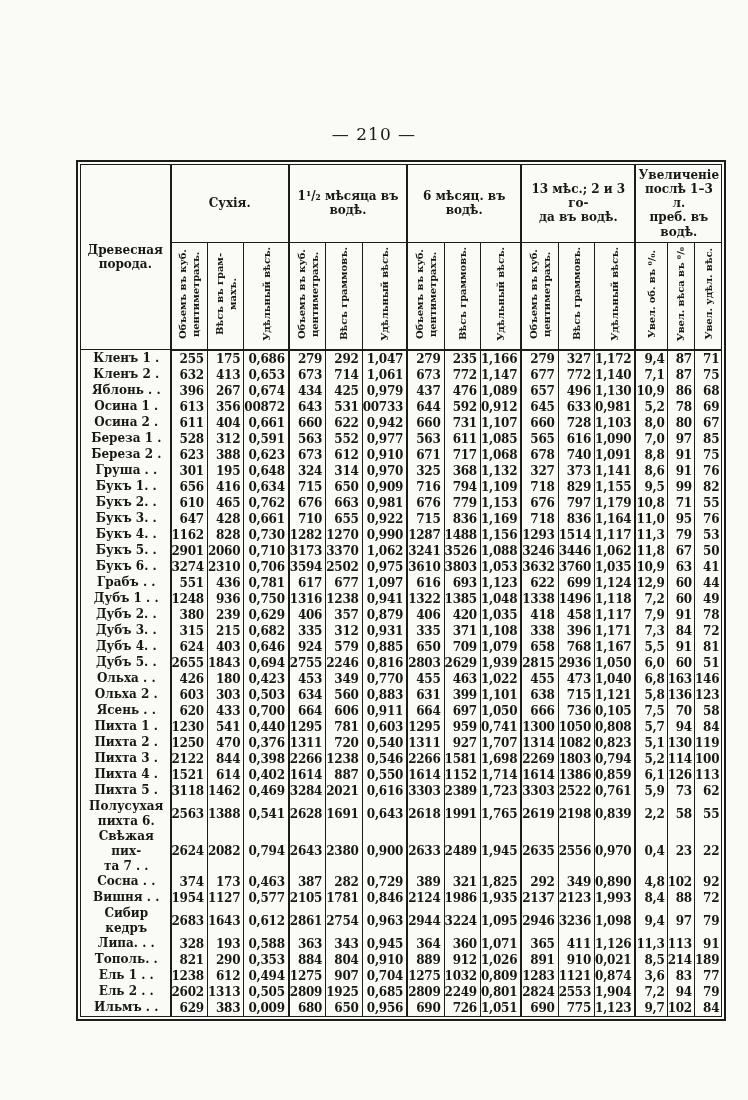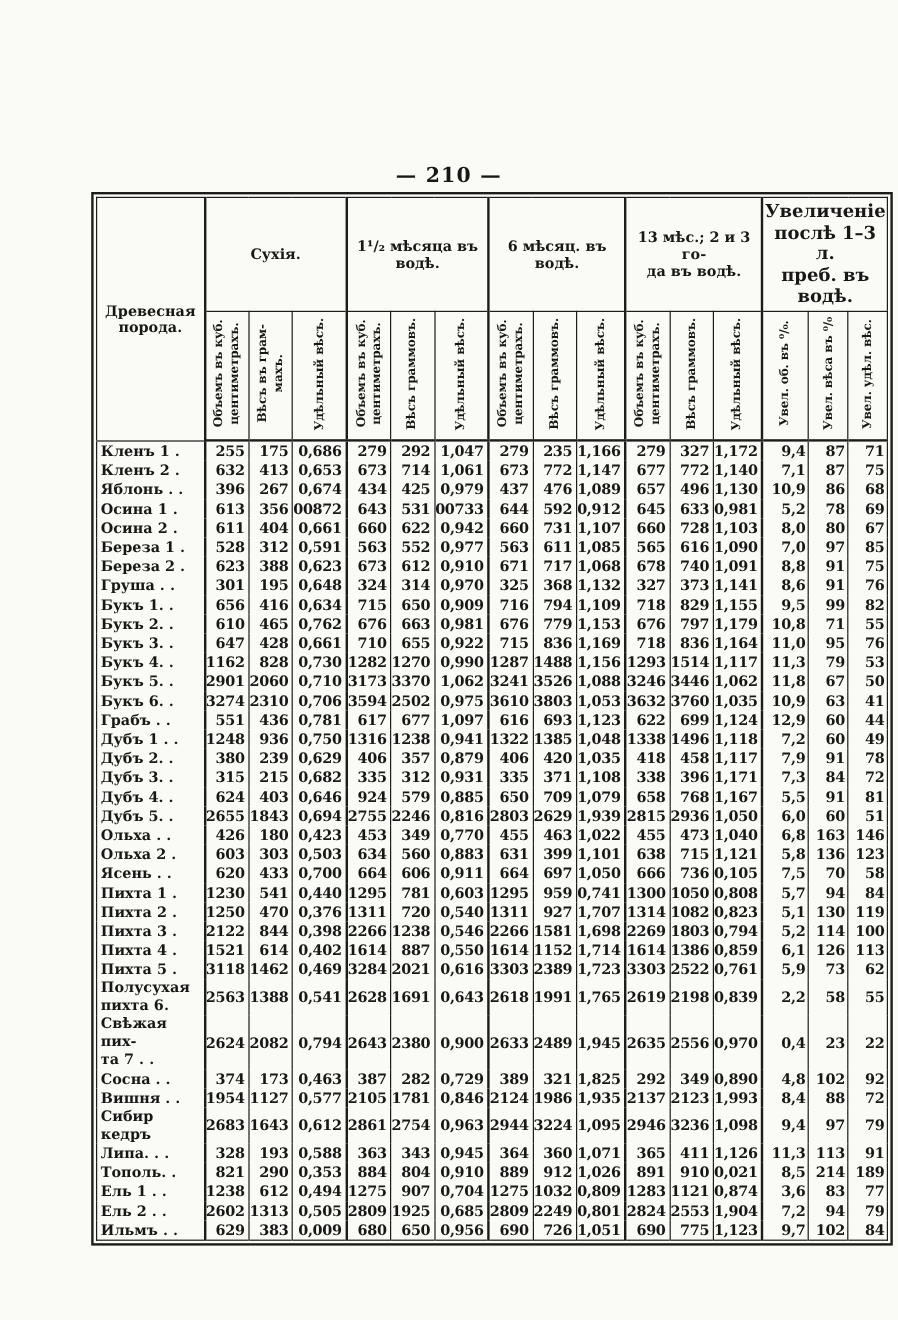--- a/index.html
+++ b/index.html
@@ -4,21 +4,21 @@
 <style>
   html,body{margin:0;padding:0;}
   body{
     width:748px;height:1100px;position:relative;
     background:#fafaf6;color:#181715;
     font-family:"DejaVu Serif", serif;
     overflow:hidden;
   }
   .page-number{
     position:absolute;top:124px;left:0;width:748px;
-    text-align:center;font-size:17px;font-weight:bold;letter-spacing:1px;margin-top:13px;
+    text-align:center;font-size:17px;font-weight:normal;letter-spacing:1px;
   }
   .table-wrap{
     position:absolute;left:76px;top:160px;
     border:2px solid #1d1c1a;padding:2px;
   }
   table{border-collapse:collapse;table-layout:fixed;border:1px solid #1d1c1a;}
   th,td{border-left:1px solid #1d1c1a;overflow:hidden;}
   th:first-child,td:first-child{border-left:none;}
   .gstart{border-left:2px solid #1d1c1a !important;}
   tr.grprow th{
@@ -40,21 +40,21 @@
     writing-mode:vertical-rl;transform:rotate(180deg);
     font-size:10px;font-weight:bold;line-height:1.3;
     max-height:98px;white-space:normal;letter-spacing:-0.1px;
   }
   tbody td{
     font-size:12px;font-weight:bold;letter-spacing:-0.25px;
     text-align:right;padding:0 3px 0 0;
     height:16px;line-height:16px;vertical-align:middle;
   }
   tbody td.lbl{
-    text-align:left;padding:0 1px 0 3px;white-space:pre-line;
+    text-align:center;padding:0 1px 0 3px;white-space:pre-line;
     letter-spacing:0;line-height:15px;font-size:12px;
   }
   tbody td.g5{padding-right:2px;}
 </style>
 </head>
 <body>
 
 <div class="page-number">— 210 —</div>
 
 <div class="table-wrap">
@@ -80,21 +80,21 @@
     <thead>
       <tr class="grprow">
         <th class="corner" rowspan="2">Древесная
 порода.</th>
         <th colspan="3" class="gstart">Сухія.</th>
         <th colspan="3" class="gstart">1¹/₂ мѣсяца въ
 водѣ.</th>
         <th colspan="3" class="gstart">6 мѣсяц. въ водѣ.</th>
         <th colspan="3" class="gstart">13 мѣс.; 2 и 3 го-
 да въ водѣ.</th>
-        <th colspan="3" class="gstart" style="font-size:15px">Увеличеніе
+        <th colspan="3" class="gstart" style="font-size:12px">Увеличеніе
 послѣ 1–3 л.
 преб. въ водѣ.</th>
       </tr>
       <tr class="subrow" id="subrow">
           <th class="gstart"><span class="vtext">Объемъ въ куб. центиметрахъ.</span></th>
           <th><span class="vtext">Вѣсъ въ грам- махъ.</span></th>
           <th><span class="vtext">Удѣльный вѣсъ.</span></th>
           <th class="gstart"><span class="vtext">Объемъ въ куб. центиметрахъ.</span></th>
           <th><span class="vtext">Вѣсъ граммовъ.</span></th>
           <th><span class="vtext">Удѣльный вѣсъ.</span></th>

